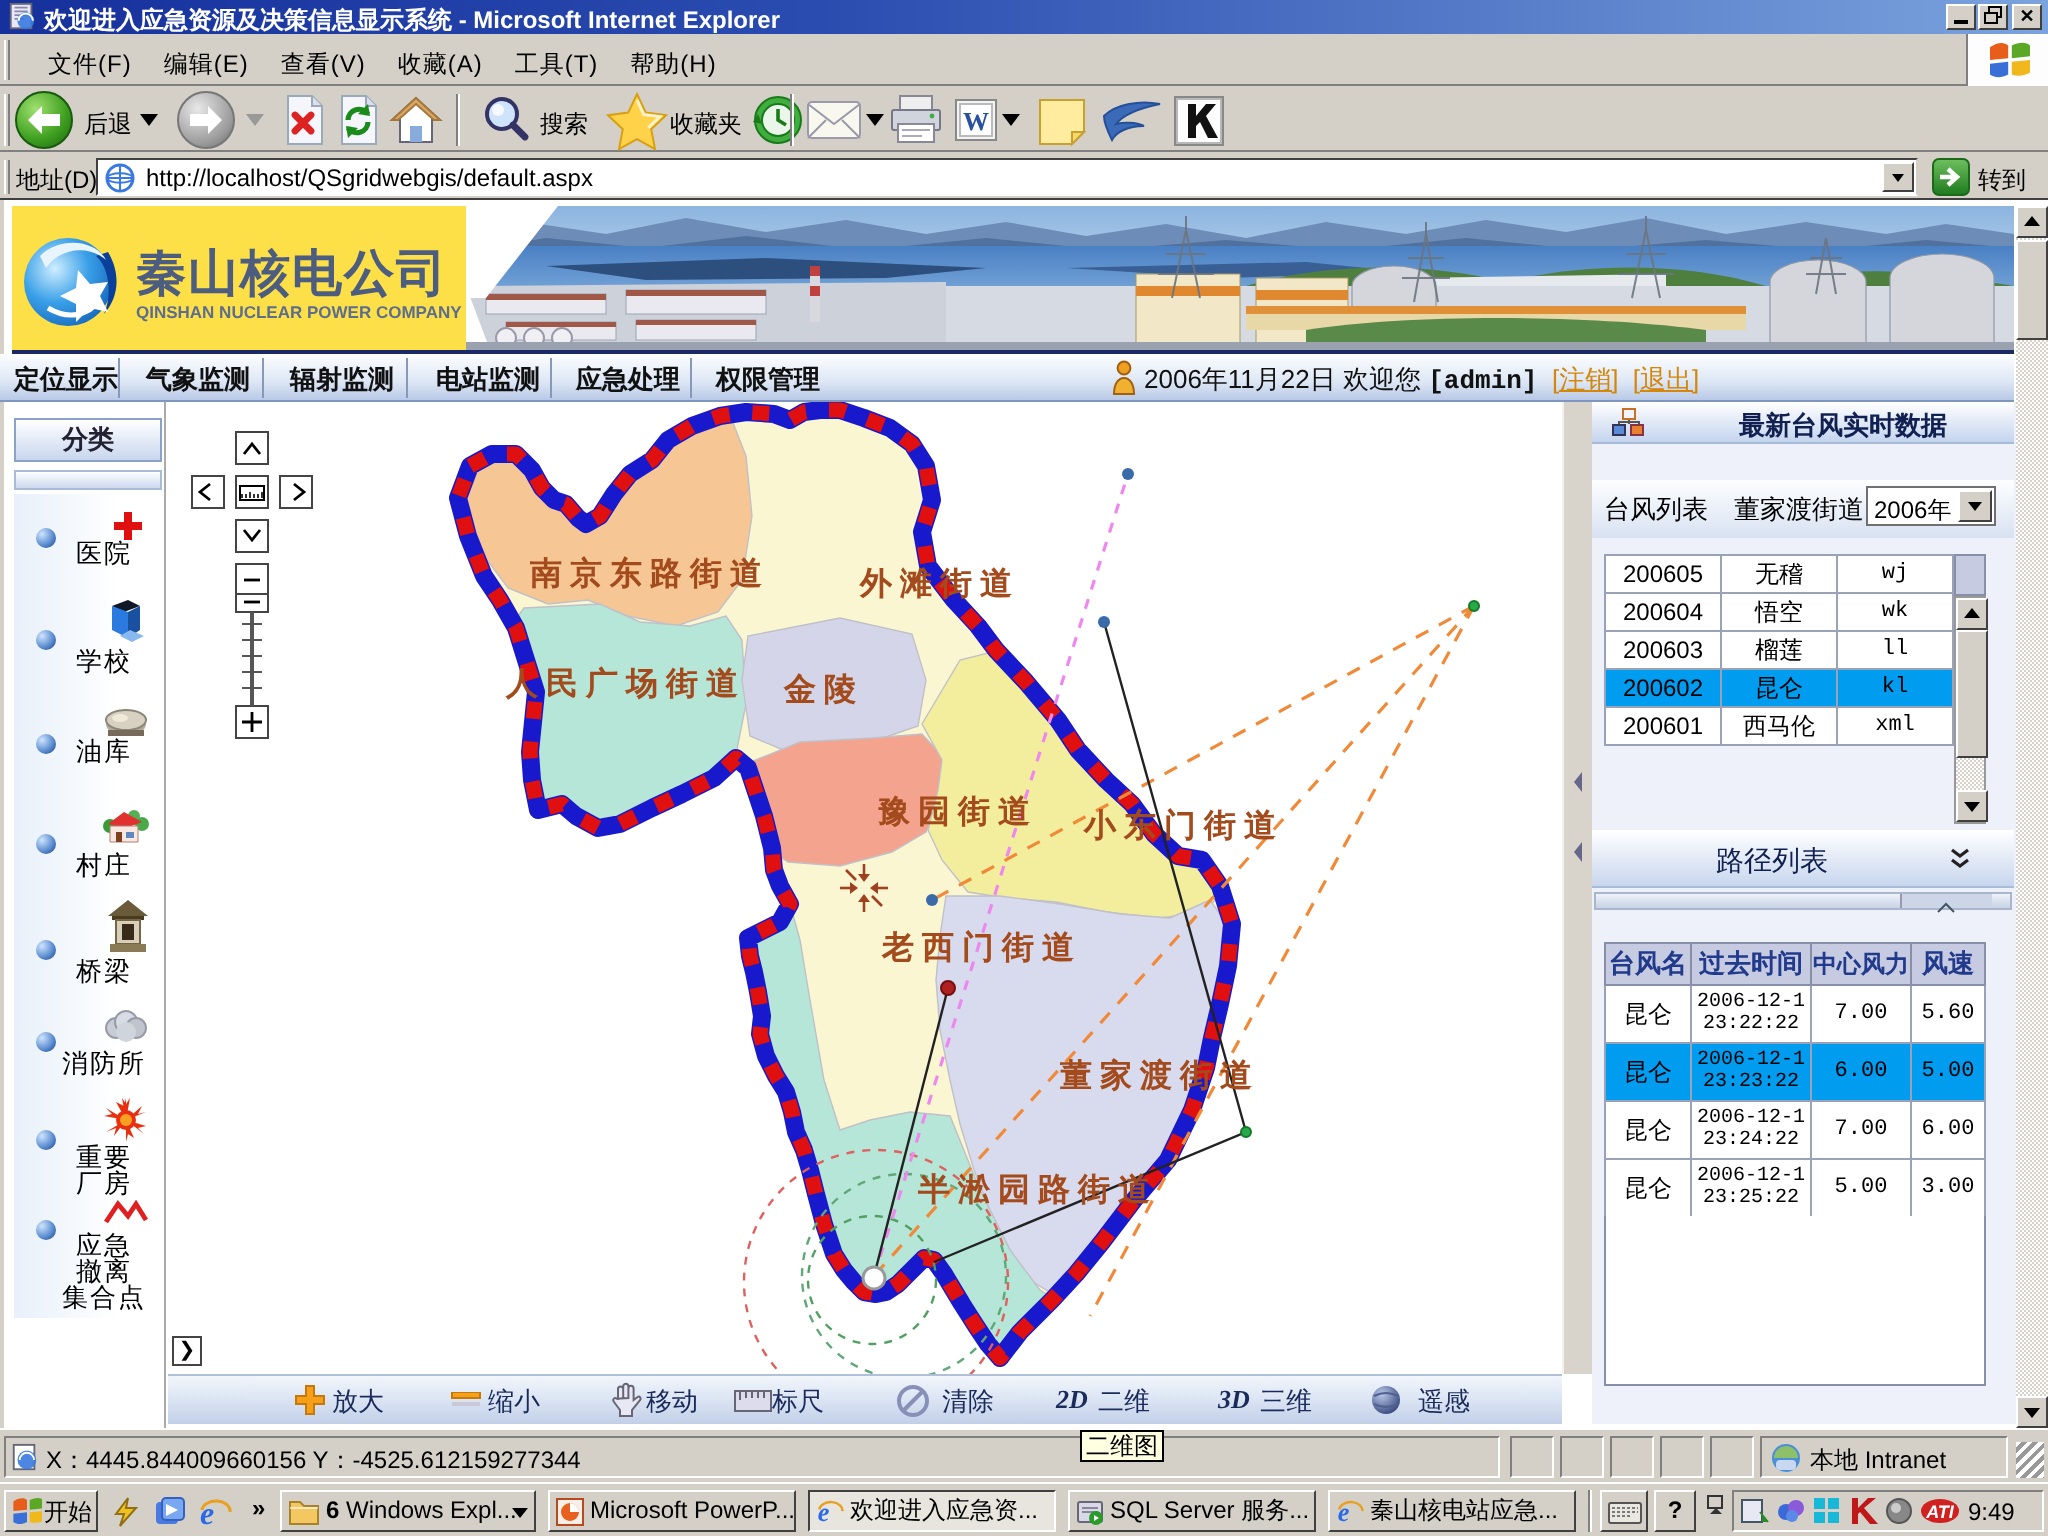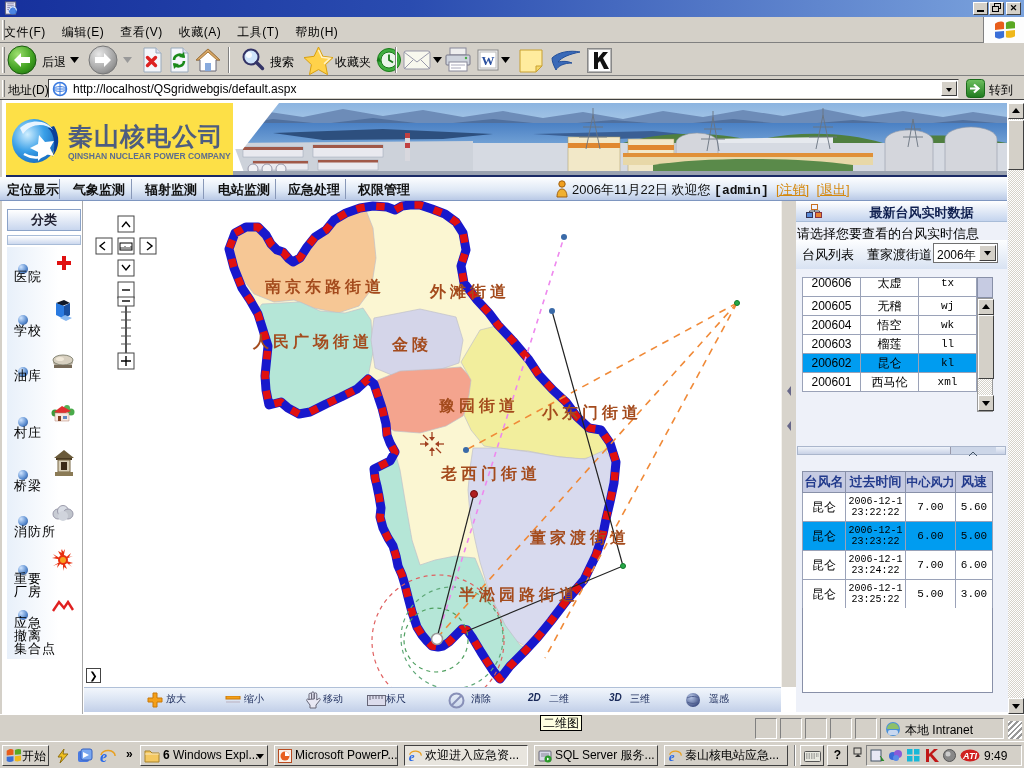--- a/index.html
+++ b/index.html
@@ -8,21 +8,21 @@
 .abs { position:absolute; }
 
 #titlebar { position:absolute; left:0; top:0; width:1024px; height:17px;
   background:linear-gradient(90deg,#16309c 0%, #2a4cb0 40%, #7ba3dd 100%); }
 #titletext { position:absolute; left:22px; top:2px; color:#fff; font-size:12px; font-weight:bold; white-space:nowrap; }
 .winbtn { position:absolute; top:2px; width:15px; height:13px; background:#d4d0c8;
   border-top:1px solid #fff; border-left:1px solid #fff; border-right:1px solid #404040; border-bottom:1px solid #404040;
   font-size:9px; font-weight:bold; color:#000; text-align:center; line-height:11px; }
 
 #menubar { position:absolute; left:0; top:17px; width:1024px; height:26px; background:#d4d0c8; border-bottom:1px solid #808080; }
-#menubar .mi { display:inline-block; margin-left:4px; margin-top:7px; font-size:12px; color:#000; letter-spacing:0.5px; }
+#menubar .mi { display:inline-block; margin-left:24px; margin-top:7px; font-size:12px; color:#000; letter-spacing:0.5px; }
 #throbber { position:absolute; right:0px; top:0px; width:41px; height:26px; background:#fdfdfd; border-left:1px solid #808080; }
 
 #toolbar { position:absolute; left:0; top:44px; width:1024px; height:32px; background:#d4d0c8; border-bottom:1px solid #808080; }
 .tbtxt { position:absolute; top:10px; font-size:12px; color:#000; white-space:nowrap;font-family:Liberation Mono, monospace; }
 .sep { position:absolute; top:3px; width:2px; height:26px; border-left:1px solid #808080; border-right:1px solid #fff; }
 
 #addrbar { position:absolute; left:0; top:77px; width:1024px; height:23px; background:#d4d0c8; border-bottom:1px solid #404040; }
 #addrlabel { position:absolute; left:8px; top:5px; font-size:12px; }
 #addrbox { position:absolute; left:48px; top:2px; width:911px; height:19px; background:#fff;
   border-top:1px solid #404040; border-left:1px solid #404040; border-bottom:1px solid #fff; border-right:1px solid #d4d0c8; }
@@ -48,29 +48,29 @@
 .tab { position:absolute; top:4px; font-size:13px; font-weight:bold; color:#111; white-space:nowrap; }
 .tabsep { position:absolute; top:2px; width:1px; height:20px; background:#8898b8; }
 #logininfo { position:absolute; left:572px; top:4px; font-size:13px; color:#111; white-space:nowrap;text-align:center; }
 
 #leftpanel { position:absolute; left:6px; top:201px; width:77px; height:513px; background:#fff; border-right:1px solid #aaa; }
 #flbar { position:absolute; left:1px; top:8px; width:74px; height:22px;
   background:linear-gradient(#ffffff,#c8d6ee); border:1px solid #8aa2c8;
   text-align:center; font-size:13px; font-weight:bold; color:#223; line-height:20px; }
 #flbar2 { position:absolute; left:1px; top:34px; width:74px; height:10px; background:linear-gradient(#ffffff,#ccd8ee); border:1px solid #a8bcd8; }
 #catlist { position:absolute; left:1px; top:46px; width:74px; height:412px; background:linear-gradient(90deg,#e8f0fa,#ffffff 70%); }
-.cat-label { position:absolute; font-size:13px; color:#000; width:76px; left:8px; letter-spacing:1px;}
+.cat-label { position:absolute; font-size:13px; color:#000; width:76px; text-align:center; left:8px; letter-spacing:1px;}
 .bullet { position:absolute; left:12px; width:10px; height:10px; border-radius:50%;
   background:radial-gradient(circle at 3px 3px,#cfe4ff,#5588cc 60%,#1a3a7a); }
 
 #maparea { position:absolute; left:84px; top:201px; width:697px; height:486px; background:#fff; overflow:hidden; }
 
 #maptoolbar { position:absolute; left:84px; top:687px; width:697px; height:25px;
   background:linear-gradient(#f2f6fc,#dde6f4 45%,#c2cfe8); border-top:1px solid #b0c0d8; }
-.mtb { position:absolute; top:4px; font-size:10px; color:#1a2a5a; white-space:nowrap; }
+.mtb { position:absolute; top:4px; font-size:13px; color:#1a2a5a; white-space:nowrap;font-family:Liberation Serif, serif; }
 #tooltip2d { position:absolute; z-index:30; left:540px; top:715px; width:42px; height:16px; background:#ffffe1;
   border:1px solid #000; font-size:12px; text-align:center; line-height:15px; color:#000; }
 
 #rsplit { position:absolute; left:781px; top:201px; width:15px; height:486px; background:#d8d4cc; border-left:1px solid #f4f2ee; }
 #rightpanel { position:absolute; left:796px; top:201px; width:216px; height:511px; background:#eef1f9; font-size:12px; }
 #rightpanel table { background:#fff; }
 #rightpanel th { border:1px solid #8890a8; font-weight:bold; text-align:center; white-space:nowrap; font-size:13px; }
 #rightpanel td { border:1px solid #9aa2b8; text-align:center; height:19px; padding:0; }
 .mono { font-family:"Liberation Mono", monospace; font-size:11px; }
 
@@ -83,20 +83,21 @@
 </style>
 </head>
 <body>
 <div id="titlebar">
   <svg class="abs" style="left:3px;top:1px" width="16" height="15" viewBox="0 0 16 16">
       <rect x="2" y="1" width="11" height="13" fill="#e8e8f8" stroke="#667"></rect>
       <path d="M4 3h7M4 5h7M4 7h7M4 9h5" stroke="#88a" stroke-width="1" fill="none"></path>
       <circle cx="10" cy="10" r="4.5" fill="#3a7ae0" opacity="0.9"></circle>
       <path d="M6.2 10a3.8 3.8 0 0 1 7.6 0" fill="none" stroke="#fff" stroke-width="1"></path>
     </svg>
+  <div id="titletext">欢迎进入应急资源及决策信息显示系统 - Microsoft Internet Explorer</div>
   <div class="winbtn" style="left:973px;">
       <div style="position:absolute;left:3px;bottom:2px;width:7px;height:2px;background:#000"></div>
     </div>
   <div class="winbtn" style="left:989px;"><svg width="9" height="9" viewBox="0 0 9 9">
         <rect x="2.5" y="0.5" width="6" height="5" fill="none" stroke="#000"></rect>
         <rect x="0.5" y="3.5" width="6" height="5" fill="#d4d0c8" stroke="#000"></rect>
       </svg></div>
   <div class="winbtn" style="left:1006px;">✕</div>
 </div>
 <div id="menubar"><div class="abs" style="left:2px;top:3px;width:3px;height:20px;border-left:1px solid #fff;border-right:1px solid #808080"></div>
@@ -526,44 +527,32 @@
 <div id="rightpanel">
   <div class="abs" style="left:0;top:0;width:211px;height:21px;background:linear-gradient(#ffffff,#c4d4ee);border-bottom:1px solid #a8bcd8">
     <svg class="abs" style="left:10px;top:3px" width="17" height="15" viewBox="0 0 17 15">
         <rect x="5.5" y="0.5" width="6" height="5" fill="#f0f4ff" stroke="#c87020"></rect>
         <rect x="0.5" y="8.5" width="6" height="5" fill="#5a8ad8" stroke="#335"></rect>
         <rect x="9.5" y="8.5" width="6" height="5" fill="#e88030" stroke="#834"></rect>
         <path d="M8.5 6v2M3.5 8V7h10v1" stroke="#555" fill="none"></path>
       </svg>
     <div class="abs" style="left:30px;width:191px;text-align:center;top:3px;font-size:13px;font-weight:bold;color:#102050">最新台风实时数据</div>
   </div>
-  <div class="abs" style="left:1px;top:24px;font-size:13px;color:#000;white-space:nowrap">请选择您要查看的台风实时信息</div>
   <div class="abs" style="left:0;top:39px;width:211px;height:29px;background:linear-gradient(#fdfeff,#d8e2f2)">
     <div class="abs" style="left:6px;top:6px;font-size:13px">台风列表</div>
     <div class="abs" style="left:71px;top:6px;font-size:13px">董家渡街道：</div>
     <div class="abs" style="left:137px;top:3px;width:65px;height:20px;background:#fff;border:1px solid #707070">
       <div class="abs" style="left:3px;top:3px;font-size:12px">2006年</div>
       <div class="abs" style="right:1px;top:1px;width:17px;height:16px;background:#d4d0c8;border-top:1px solid #fff;border-left:1px solid #fff;border-right:1px solid #404040;border-bottom:1px solid #404040"><svg width="15" height="14" viewBox="0 0 15 14">
             <path d="M4 5h7l-3.5 4.5z" fill="#000"></path>
           </svg></div>
     </div>
   </div>
   <table id="ttable" style="position:absolute;left:6px;top:76px;width:175px;border-collapse:collapse;font-size:12px;table-layout:fixed">
     <tbody>
-    <tr style="height:14px">
-          <td style="overflow:hidden">
-            <div style="margin-top:-8px">200606</div>
-          </td>
-          <td style="overflow:hidden">
-            <div style="margin-top:-8px">太虚</div>
-          </td>
-          <td class="mono" style="overflow:hidden">
-            <div style="margin-top:-8px">tx</div>
-          </td>
-        </tr>
     <tr>
           <td>200605</td>
           <td>无稽</td>
           <td class="mono">wj</td>
         </tr>
     <tr>
           <td>200604</td>
           <td>悟空</td>
           <td class="mono">wk</td>
         </tr>
@@ -586,20 +575,26 @@
     </table>
   <div class="abs" style="left:181px;top:76px;width:16px;height:21px;background:#c6cbe2;border:1px solid #8890a8"></div>
   <div class="abs" style="left:181px;top:97px;width:16px;height:114px;background:repeating-conic-gradient(#ffffff 0% 25%, #d6d2ca 0% 50%) 0 0/2px 2px;border:1px solid #999">
     <div class="sbtn" style="top:0px;left:0px;"><svg width="14" height="14" viewBox="0 0 14 14">
           <path d="M7 4l4 5H3z" fill="#000"></path>
         </svg></div>
     <div class="sbtn" style="top:16px;left:0px;height:64px"></div>
     <div class="sbtn" style="top:96px;left:0px;"><svg width="14" height="14" viewBox="0 0 14 14">
           <path d="M7 10L3 5h8z" fill="#000"></path>
         </svg></div>
+  </div>
+  <div class="abs" style="left:0;top:214px;width:211px;height:29px;background:linear-gradient(#ffffff,#c8d6ee);border-bottom:1px solid #a8bcd8">
+    <div class="abs" style="left:62px;top:7px;font-size:14px;color:#102050">路径列表</div>
+    <svg class="abs" style="left:178px;top:9px" width="12" height="12" viewBox="0 0 12 12">
+        <path d="M2 1l4 3 4-3M2 6l4 3 4-3" fill="none" stroke="#222" stroke-width="1.6"></path>
+      </svg>
   </div>
   <div class="abs" style="left:1px;top:245px;width:209px;height:9px;background:linear-gradient(#eef2fa,#c8d2e6);border:1px solid #aab6cc">
     <div class="abs" style="left:152px;top:0;width:46px;height:7px;background:#ccd6e8;border-left:1px solid #99a;"><svg width="40" height="7" viewBox="0 0 40 7">
           <path d="M18 5l4-4 4 4" fill="none" stroke="#456"></path>
         </svg></div>
   </div>
   <table id="ptable" style="position:absolute;left:6px;top:270px;width:191px;border-collapse:collapse;font-size:12px;table-layout:fixed">
     <tbody>
         <tr style="height:21px;background:#c6cbe2;color:#223a8c">
           <th style="width:43px">台风名</th>
@@ -679,20 +674,28 @@
 <div id="vscroll">
   <div class="sbtn" style="top:0"><svg width="14" height="14" viewBox="0 0 14 14">
         <path d="M7 4l4 5H3z" fill="#000"></path>
       </svg></div>
   <div class="sbtn" style="top:17px;height:50px;"></div>
   <div class="sbtn" style="top:595px"><svg width="14" height="14" viewBox="0 0 14 14">
         <path d="M7 10L3 5h8z" fill="#000"></path>
       </svg></div>
 </div>
 <div id="statusbar">
+  <div class="abs" style="left:2px;top:3px;width:748px;height:21px;border:1px solid;border-color:#808080 #fff #fff #808080;">
+    <svg class="abs" style="left:2px;top:2px" width="15" height="16" viewBox="0 0 16 16">
+        <rect x="2" y="1" width="11" height="13" fill="#fff" stroke="#667"></rect>
+        <circle cx="9" cy="9" r="5" fill="#3a7ae0" opacity="0.9"></circle>
+        <path d="M5.2 9a3.8 3.8 0 0 1 7.6 0" fill="none" stroke="#fff"></path>
+      </svg>
+    <div class="abs" style="left:20px;top:3px;font-size:12px;white-space:nowrap">X：4445.844009660156 Y：-4525.612159277344</div>
+  </div>
   <div class="abs" style="left:755px;top:3px;width:22px;height:21px;border:1px solid;border-color:#808080 #fff #fff #808080"></div>
   <div class="abs" style="left:780px;top:3px;width:22px;height:21px;border:1px solid;border-color:#808080 #fff #fff #808080"></div>
   <div class="abs" style="left:805px;top:3px;width:22px;height:21px;border:1px solid;border-color:#808080 #fff #fff #808080"></div>
   <div class="abs" style="left:830px;top:3px;width:22px;height:21px;border:1px solid;border-color:#808080 #fff #fff #808080"></div>
   <div class="abs" style="left:855px;top:3px;width:22px;height:21px;border:1px solid;border-color:#808080 #fff #fff #808080"></div>
   <div class="abs" style="left:880px;top:3px;width:124px;height:21px;border:1px solid;border-color:#808080 #fff #fff #808080">
     <svg class="abs" style="left:4px;top:2px" width="16" height="16" viewBox="0 0 16 16">
         <circle cx="8" cy="8" r="7" fill="#4a90d8"></circle>
         <path d="M2 8a6 6 0 0 1 12 0" fill="#8ec06a"></path>
         <rect x="3" y="9" width="10" height="5" rx="2" fill="#c8d8f0"></rect>

